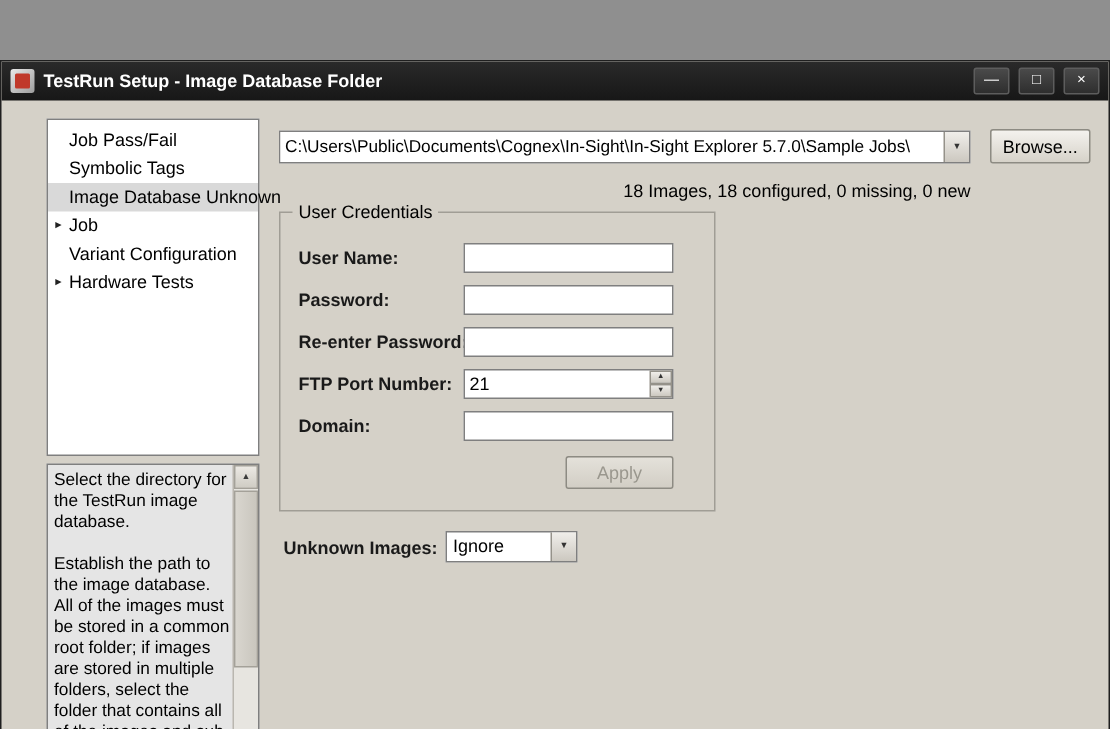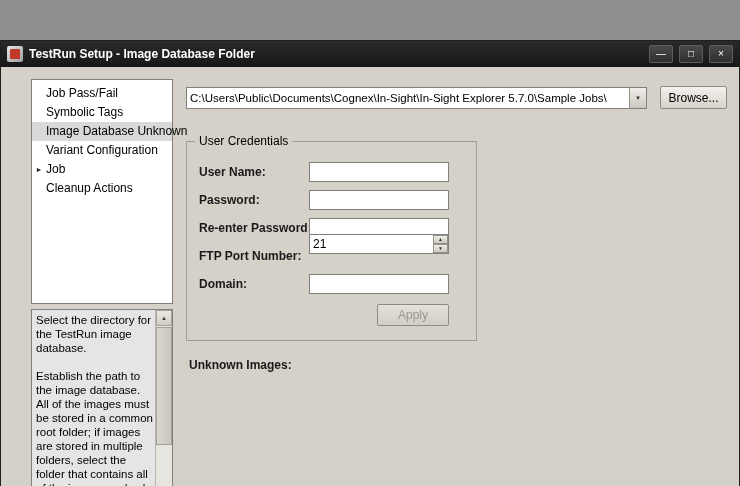--- a/index.html
+++ b/index.html
@@ -164,28 +164,29 @@
     <div class="side-item">
       <span>Job Pass/Fail</span>
     </div>
     <div class="side-item">
       <span>Symbolic Tags</span>
     </div>
     <div class="side-item selected">
       <span>Image Database Unknown</span>
     </div>
     <div class="side-item">
-      <span>Variant Configuration</span>
-    </div>
-    <div class="side-item">
       <span class="tri">►</span>
       <span>Job</span>
     </div>
     <div class="side-item">
-      <span>Cleanup Actions</span>
+      <span>Variant Configuration</span>
+    </div>
+    <div class="side-item">
+      <span class="tri">►</span>
+      <span>Hardware Tests</span>
     </div>
   </div>
 
   <div class="descbox">
     <div class="desc-text">
       <p>Select the directory for the TestRun image database.</p>
       <p>Establish the path to the image database. All of the images must be stored in a common root folder; if images are stored in multiple folders, select the folder that contains all of the images and sub-folders with images.</p>
     </div>
     <div class="scrollbar">
       <div class="sb-btn sb-up">▲</div>
@@ -193,45 +194,50 @@
       <div class="sb-btn sb-down">▼</div>
     </div>
   </div>
 
   <div class="path-combo">
     <input class="path-input" type="text" value="C:\Users\Public\Documents\Cognex\In-Sight\In-Sight Explorer 5.7.0\Sample Jobs\" style="">
     <div class="combo-btn">▼</div>
   </div>
   <button class="btn browse-btn">Browse...</button>
 
+  <div class="status">18 Images, 18 configured, 0 missing, 0 new</div>
 
   <div class="groupbox">
     <div class="group-title">User Credentials</div>
 
     <div class="field-label" style="top:23px">User Name:</div>
     <input class="textbox field-input" style="top: 20px;" type="text" value="">
 
     <div class="field-label" style="top:51px">Password:</div>
     <input class="textbox field-input" style="top: 48px;" type="password" value="">
 
     <div class="field-label" style="top:79px">Re-enter Password:</div>
     <input class="textbox field-input" style="top: 76px;" type="password" value="">
 
     <div class="field-label" style="top:107px">FTP Port Number:</div>
-    <div class="spin-wrap" style="top:92px">
+    <div class="spin-wrap" style="top:104px">
       <input class="textbox spin-input" type="text" value="21" style="">
       <div class="spin-btn spin-up">▲</div>
       <div class="spin-btn spin-down">▼</div>
     </div>
 
     <div class="field-label" style="top:135px">Domain:</div>
     <input class="textbox field-input" style="top: 132px;" type="text" value="">
 
     <button class="btn apply-btn" disabled="">Apply</button>
   </div>
 
   <div class="ui-label">Unknown Images:</div>
+  <div class="ui-combo">
+    <div class="ui-value">Ignore</div>
+    <div class="combo-btn" style="line-height:19px">▼</div>
+  </div>
 
   <button class="btn footer-btn prev-btn">Previous</button>
   <button class="btn footer-btn next-btn">Next</button>
   <button class="btn footer-btn close-btn">Close</button>
 
 </div>
 
 </body></html>

